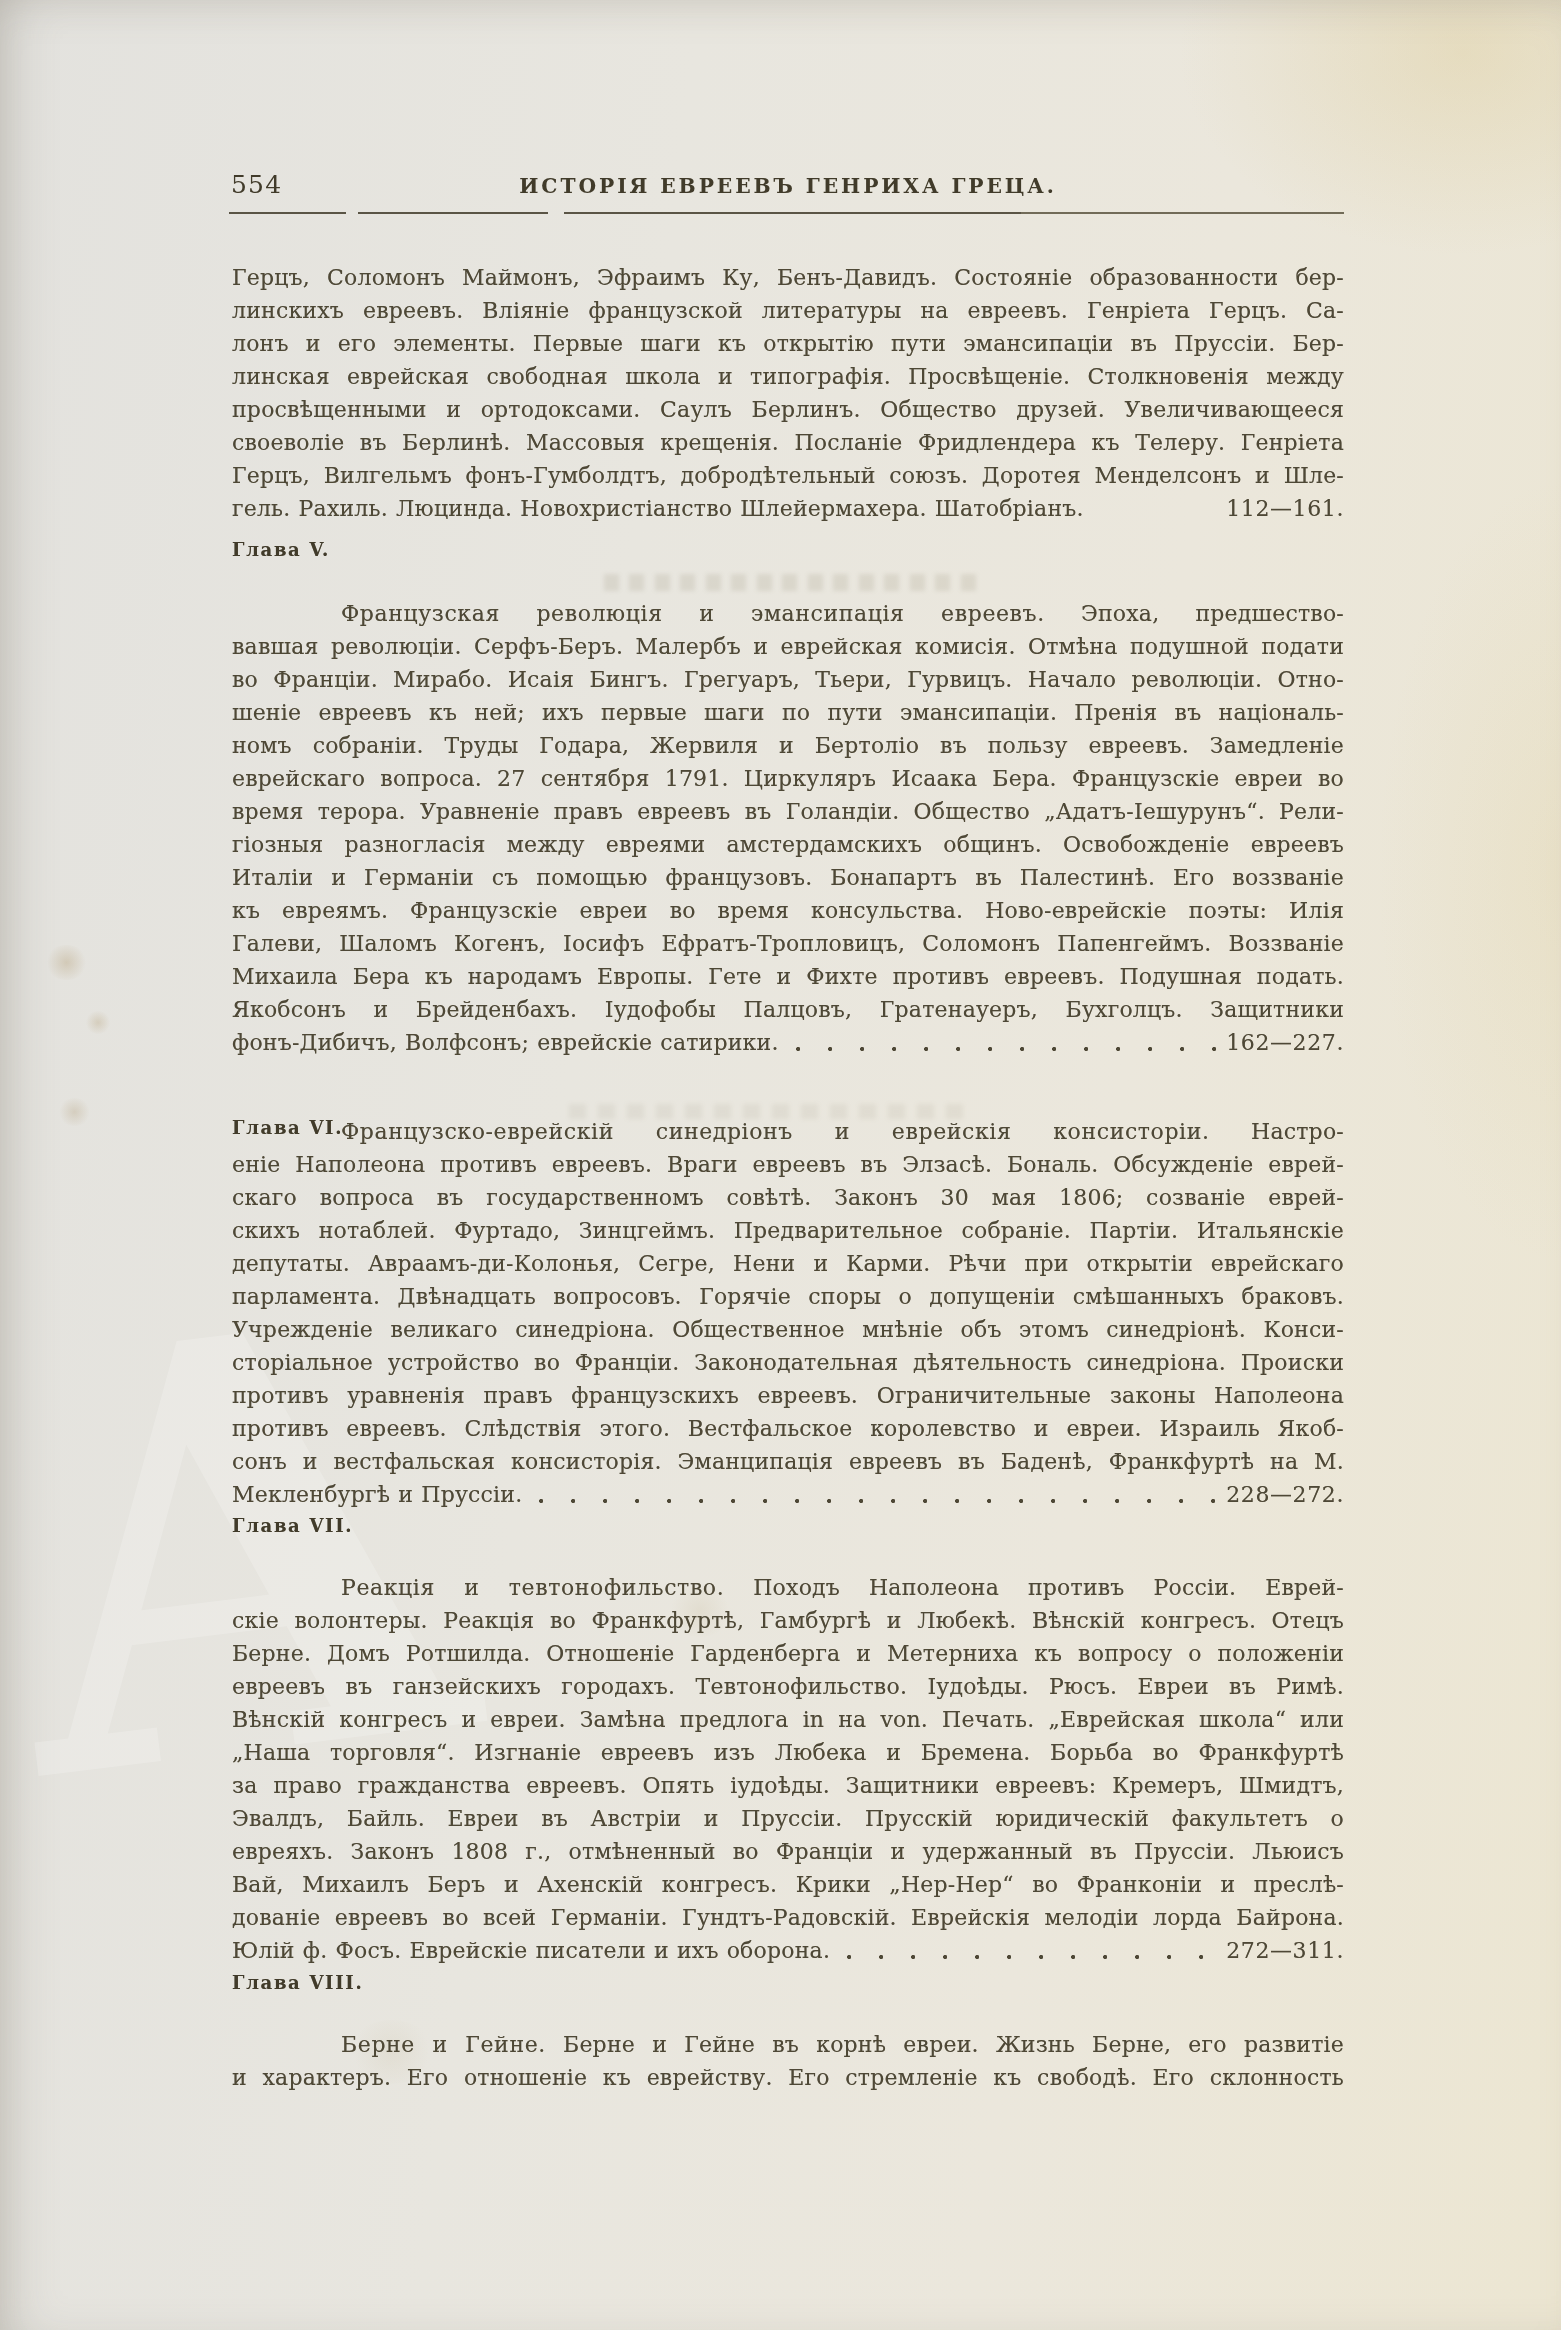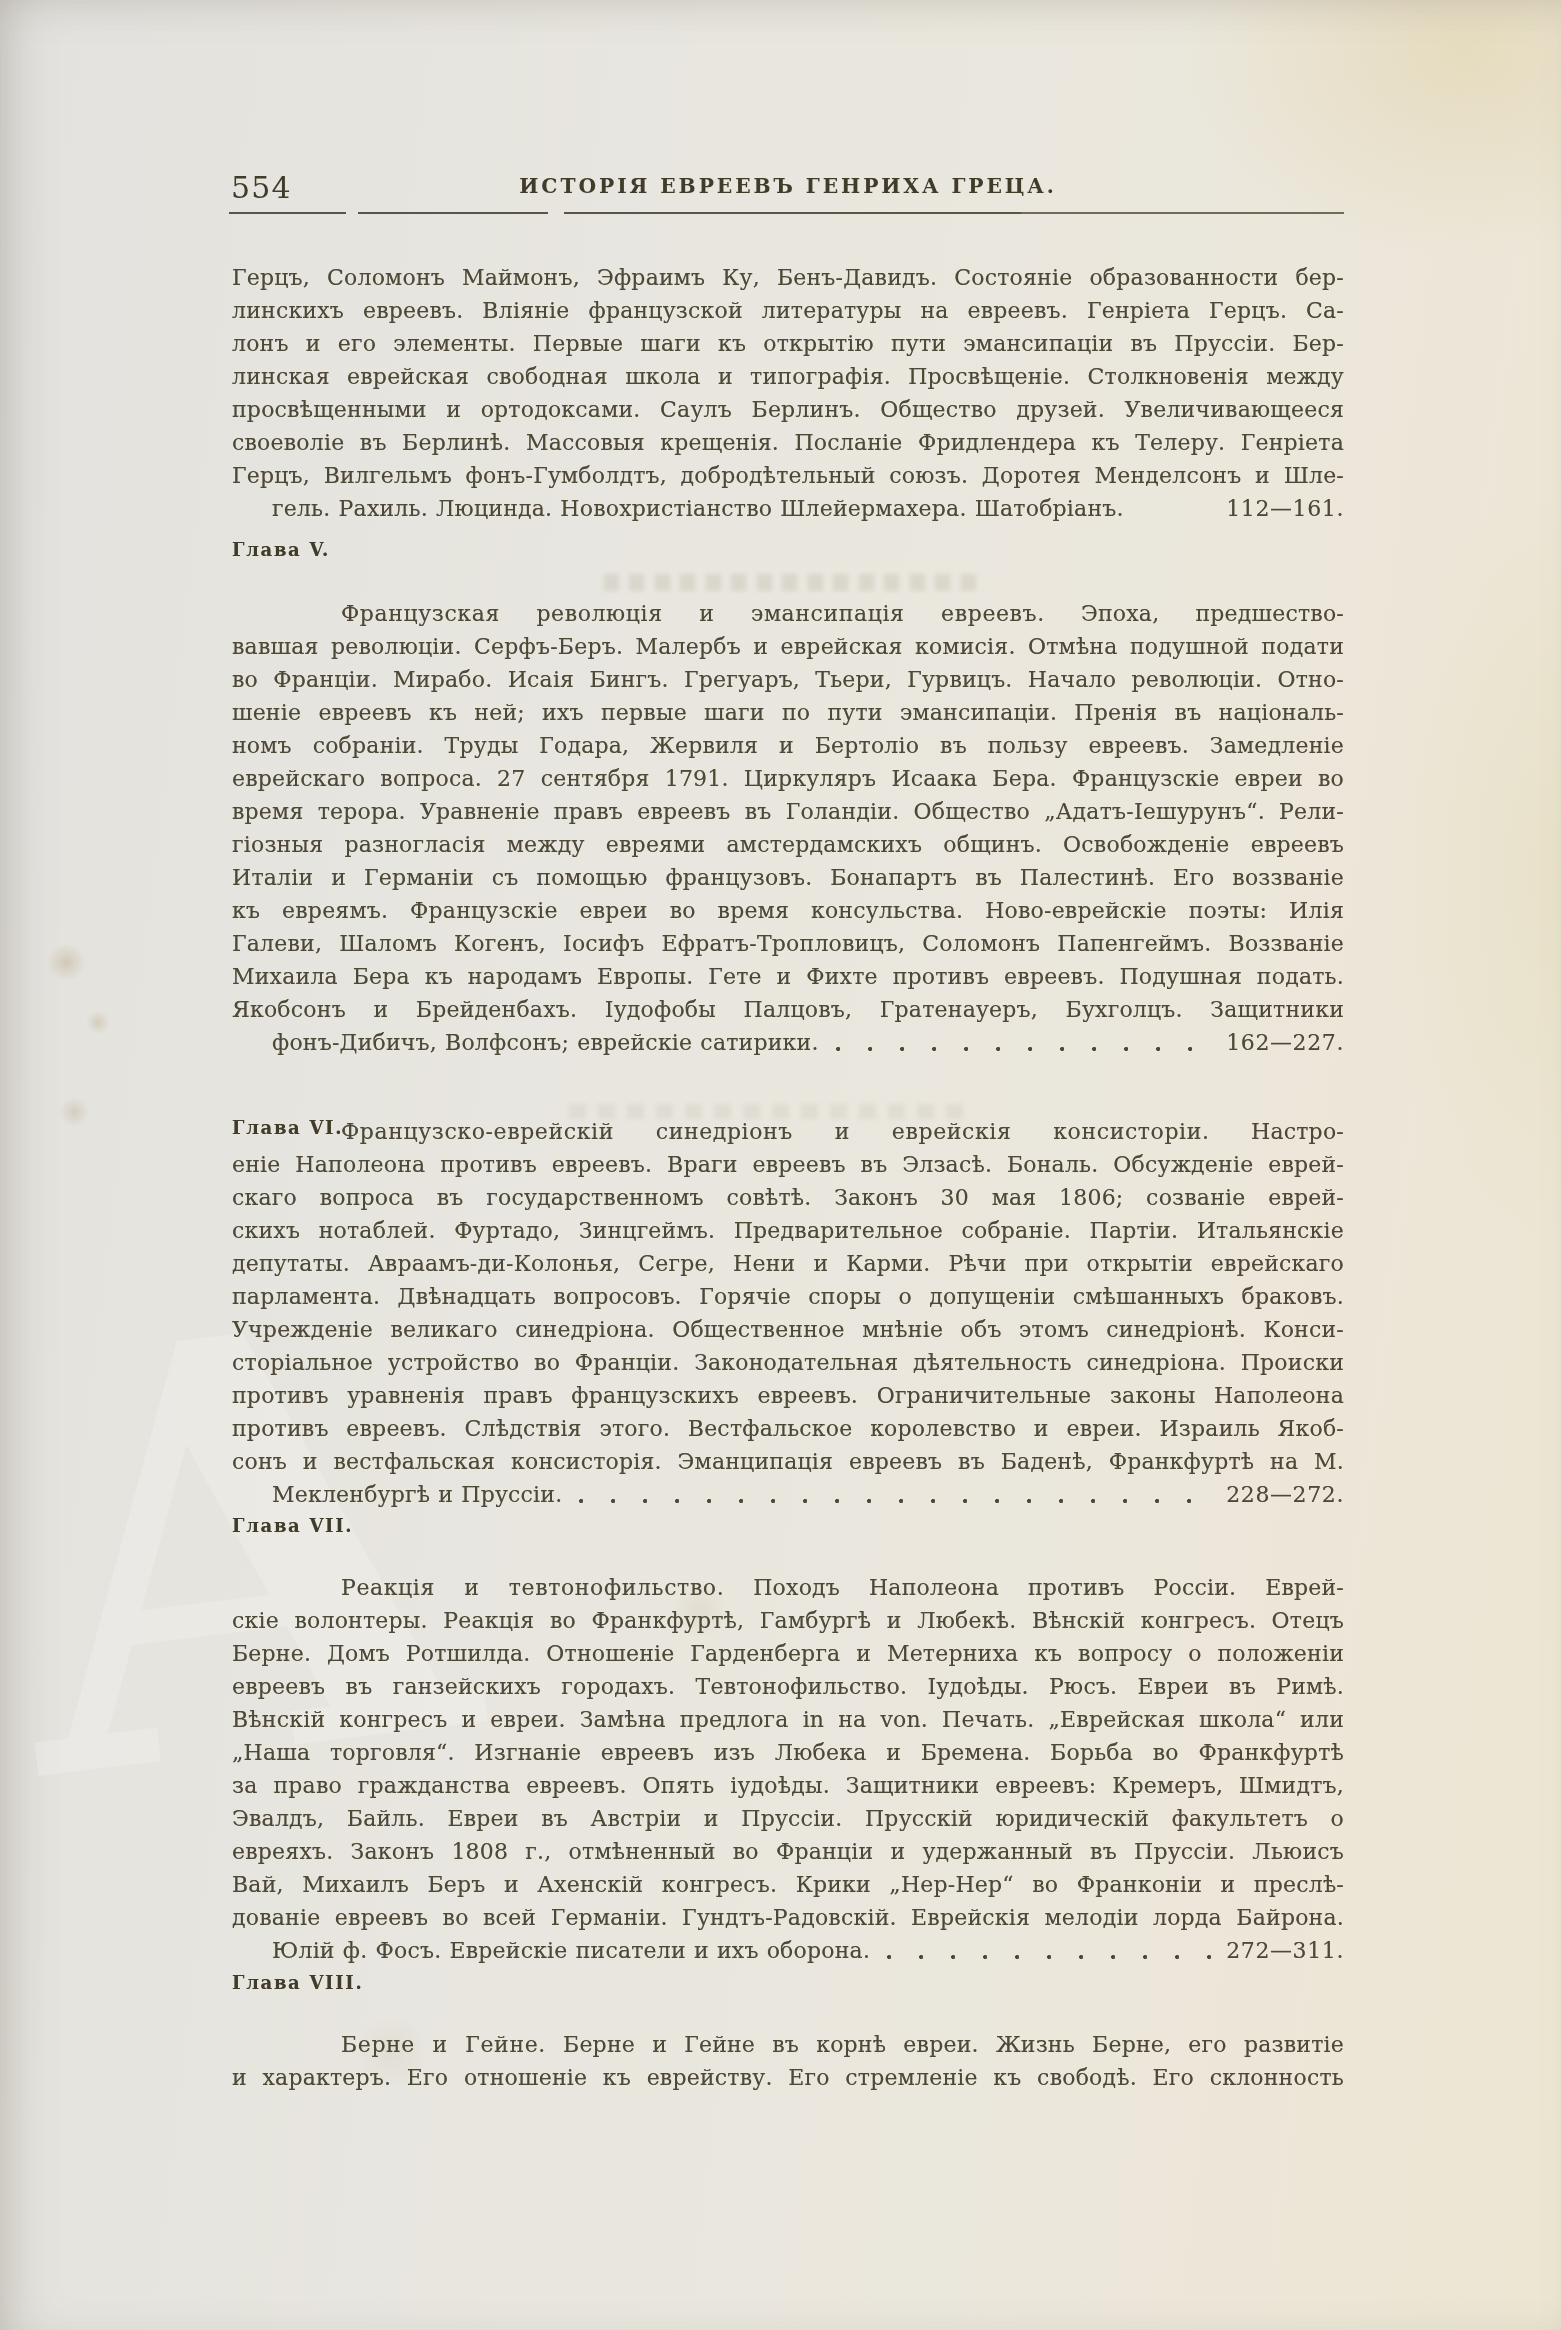--- a/index.html
+++ b/index.html
@@ -11,36 +11,36 @@
       linear-gradient(97deg,#e3e2de 0%, #e8e6df 38%, #ebe7dc 68%, #ece6d2 100%);
     font-family:"DejaVu Serif","Liberation Serif",serif;
     box-shadow: inset 29px 0 52px -23px rgba(110,104,90,.30), inset 0 23px 46px -23px rgba(120,112,95,.18);
   }
   :root{
     --ink:#4e4836;
     --ink-dark:#413b2a;
   }
   .abs{position:absolute;}
   
-  .pagenum{left:231px;top:170px;font-size:30px;color:var(--ink-dark);letter-spacing:1.2px;}
+  .pagenum{left:231px;top:170px;font-size:25px;color:var(--ink-dark);letter-spacing:1.2px;}
   .runtitle{left:232px;top:174px;width:1112px;text-align:center;font-size:20.3px;font-weight:bold;
             letter-spacing:2.9px;color:var(--ink-dark);}
   .headrule{left:229px;top:212px;width:1115px;height:1.7px;opacity:.85;
     background:linear-gradient(90deg,var(--ink-dark) 0 10.5%,transparent 10.5% 11.6%,
       var(--ink-dark) 11.6% 28.6%,transparent 28.6% 30%,var(--ink-dark) 30% 71%,
       #5c5540 71% 100%);}
   
   .para{left:232px;width:1112px;font-size:22px;line-height:33px;color:var(--ink);
         letter-spacing:0.2px;word-spacing:0.9px;
         text-shadow:0 0 0.6px rgba(78,72,54,.45);}
   .line{text-align:justify;text-align-last:justify;height:33px;}
   .line.indent{padding-left:109px;}
   .lead{font-weight:normal;letter-spacing:0.6px;}
   .tailrow{display:flex;align-items:baseline;height:33px;}
-  .tailrow .t{white-space:nowrap;margin-left:40px;}
+  .tailrow .t{white-space:nowrap;}
   .leader{flex:1;align-self:stretch;margin:0 9.3px 0 15px;
     background-image:radial-gradient(circle at 4.1px 23px, var(--ink) 1.9px, rgba(0,0,0,0) 2.3px);
     background-size:32px 33px;background-repeat:repeat-x;}
   .gap-leader{flex:1;}
   .range{white-space:nowrap;letter-spacing:0.6px;}
   .chapter{left:232px;width:1112px;text-align:left;font-size:18px;font-weight:bold;
            color:var(--ink-dark);letter-spacing:1.7px;text-shadow:0 0 0.6px rgba(65,59,42,.5);}
   
   .bleed{left:604px;top:574px;width:372px;height:17.4px;filter:blur(2.3px);opacity:.5;
     background:repeating-linear-gradient(90deg, rgba(125,115,88,.28) 0 15px, rgba(125,115,88,0) 15px 25.5px);}

